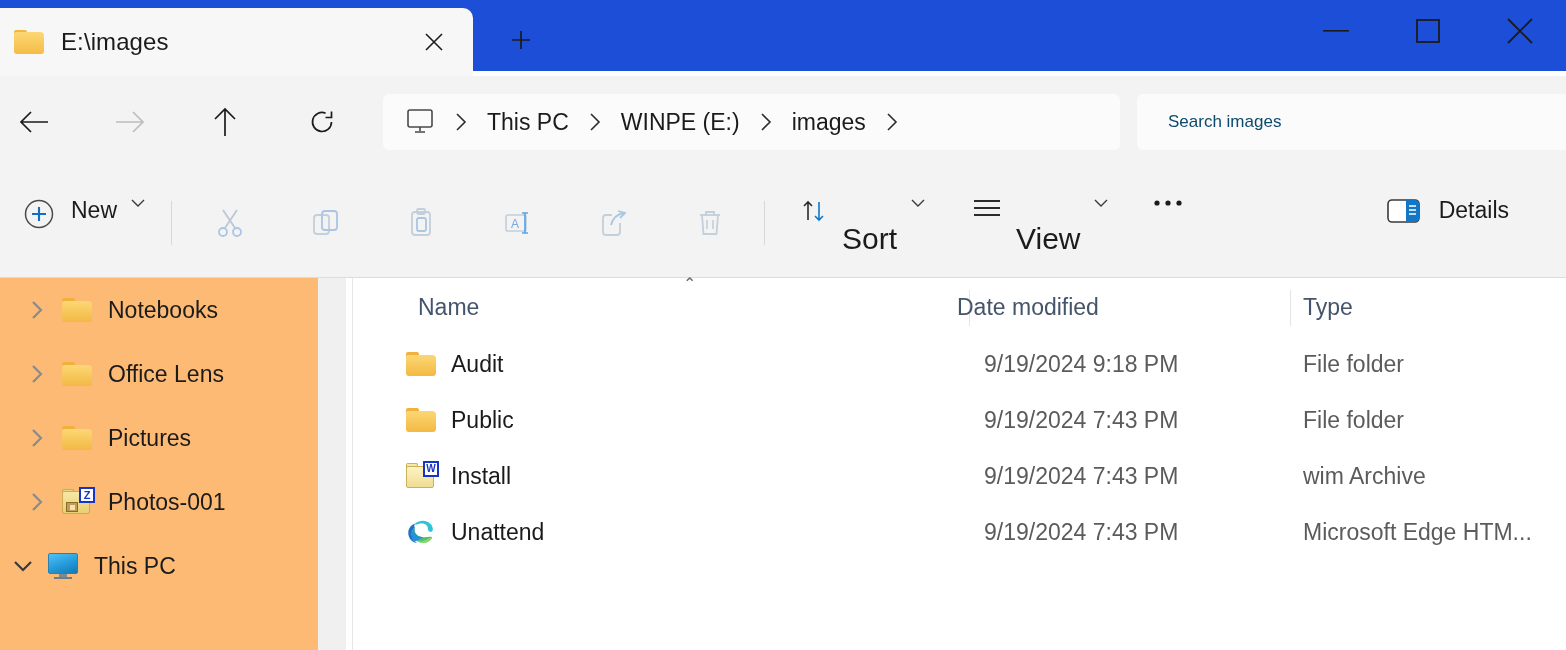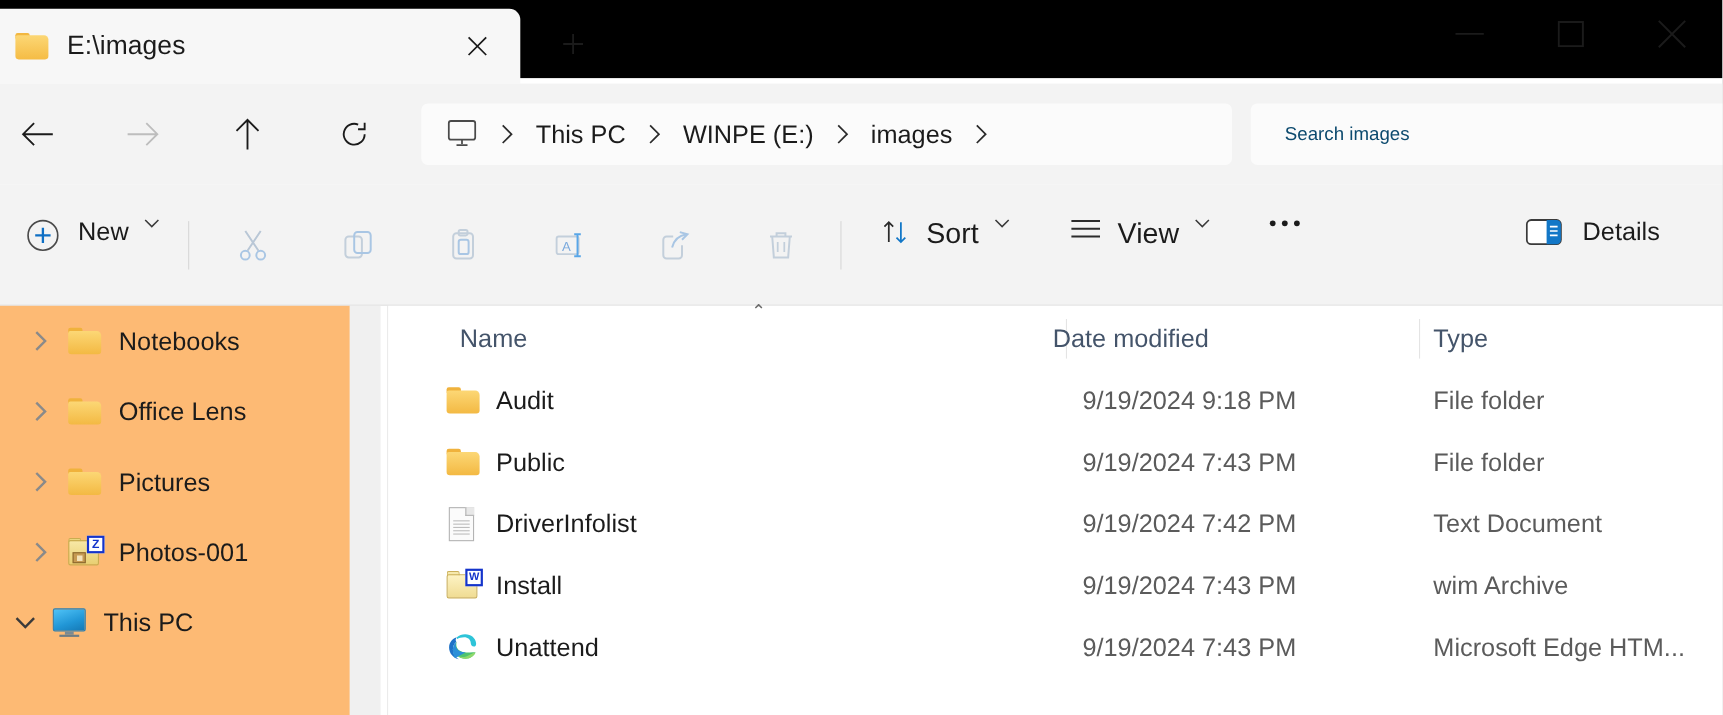--- a/index.html
+++ b/index.html
@@ -13,21 +13,21 @@
     position: relative;
     width: 1566px; height: 650px;
     background: #ffffff;
     overflow: hidden;
   }
 
   
   #titlebar {
     position: absolute; top: 0; left: 0;
     width: 1566px; height: 71px;
-    background: #000000;
+    background: #1d4ed8;
   }
   #tabstrip {
     position: absolute; left: 0; top: 8px;
     height: 68px; display: flex; align-items: flex-start;
   }
   .tab {
     position: relative;
     width: 473px; height: 68px;
     background: #f7f7f7;
     border-radius: 0 10px 0 0;
@@ -145,21 +145,21 @@
   #cb-rename { left: 489px; }
   #cb-share { left: 585px; }
   #cb-delete { left: 682px; }
   .cbsep {
     position: absolute; top: 50%; transform: translateY(-50%);
     width: 1px; height: 44px; background: #d8d8d8;
   }
   #sep1 { left: 171px; }
   #sep2 { left: 764px; }
   #cb-sort { left: 788px; padding: 0 12px; }
-  #cb-sort .lbl, #cb-view .lbl { font-size: 26px; color: #1b1b1b; margin-left: 14px; }
+  #cb-sort .lbl, #cb-view .lbl { font-size: 30px; color: #1b1b1b; margin-left: 14px; margin-top: 25px; }
   #cb-view { left: 960px; padding: 0 12px; }
   #cb-more {
     left: 1140px; width: 56px; justify-content: center;
   }
   #cb-details { right: 45px; padding: 0 12px; }
   #cb-details .lbl { font-size: 23px; color: #1b1b1b; margin-left: 18px; }
 
   
   #bodyarea {
     position: absolute; top: 278px; left: 0;
@@ -676,36 +676,20 @@
           <span class="folder-ico">
               <span class="tabtop"></span>
               <span class="back"></span>
             </span>
         </span>
         <span class="fname">Public</span>
         <span class="fdate">9/19/2024 7:43 PM</span>
         <span class="ftype">File folder</span>
       </div>
 
-      <div class="filerow">
-        <span class="ficon">
-          <span class="doc-ico">
-            <span class="page"></span>
-              <span class="fold"></span>
-            <span class="ln" style="top:12px"></span>
-              <span class="ln" style="top:15px"></span>
-            <span class="ln" style="top:18px"></span>
-              <span class="ln" style="top:21px"></span>
-            <span class="ln" style="top:24px"></span>
-          </span>
-        </span>
-        <span class="fname">DriverInfolist</span>
-        <span class="fdate">9/19/2024 7:42 PM</span>
-        <span class="ftype">Text Document</span>
-      </div>
 
       <div class="filerow">
         <span class="ficon">
           <span class="wim-ico">
             <span class="wtop"></span>
               <span class="wback"></span>
               <span class="wbadge">W</span>
           </span>
         </span>
         <span class="fname">Install</span>

